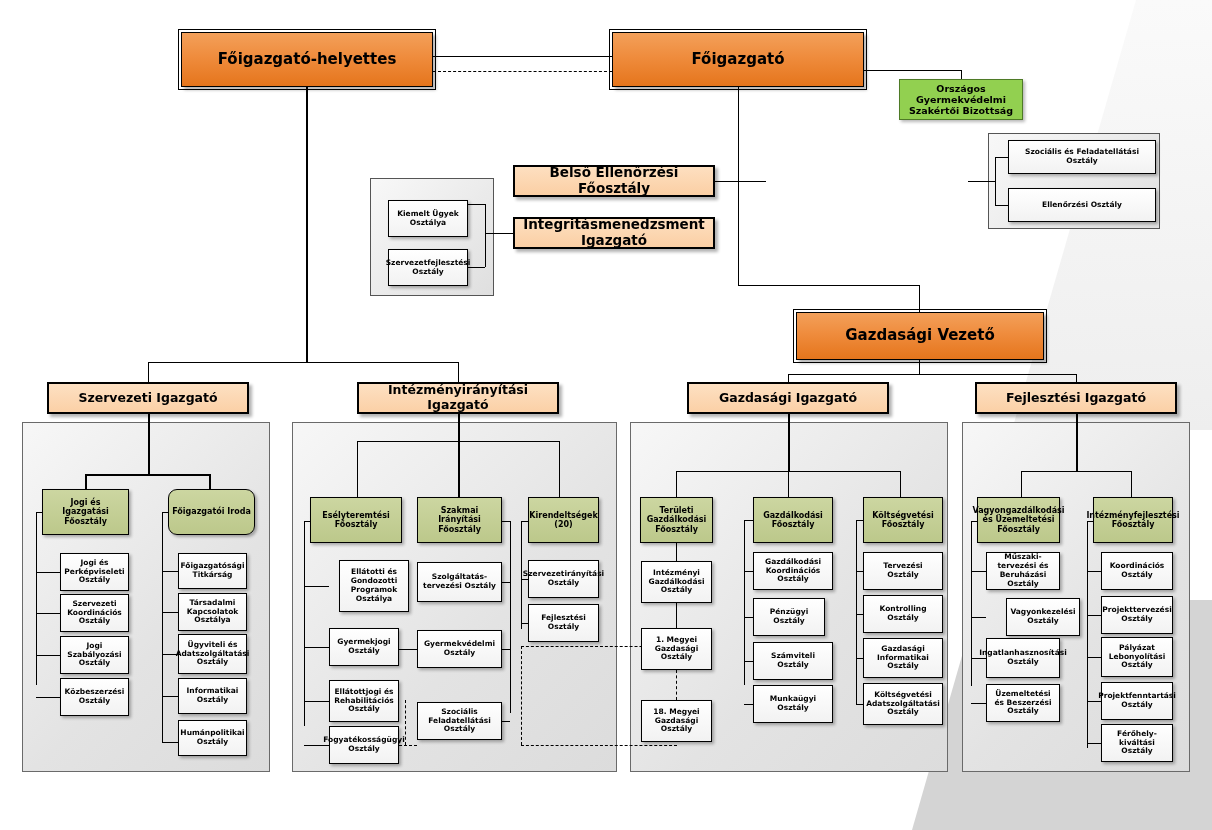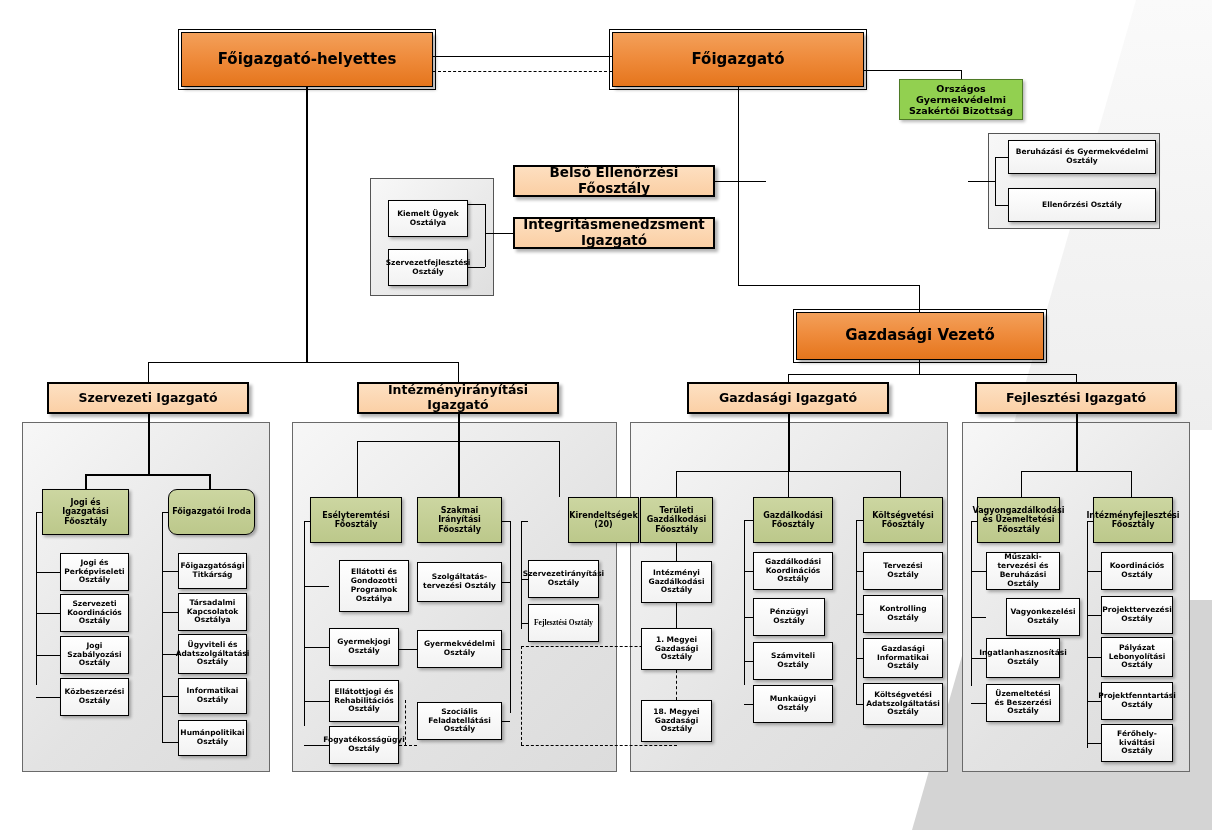--- a/index.html
+++ b/index.html
@@ -122,21 +122,21 @@
   <div class="dash-h" style="left:433px; top:71px; width:179px;"></div>
 
   <div class="box bright-green" style="left:899px; top:79px; width:124px; height:41px;">
     <span>Országos Gyermekvédelmi Szakértői Bizottság</span>
   </div>
   <div class="ln v" style="left:961px; top:70px; height:9px;"></div>
   <div class="ln h" style="left:864px; top:70px; width:98px;"></div>
 
   <div class="panel-sm" style="left:988px; top:133px; width:172px; height:96px;"></div>
   <div class="box white-box" style="left:1008px; top:140px; width:148px; height:34px; font-size:7.5px;">
-    <span>Beruházási és Gyermekvédelmi Osztály</span>
+    <span>Szociális és Feladatellátási Osztály</span>
   </div>
   <div class="box white-box" style="left:1008px; top:188px; width:148px; height:34px; font-size:7.5px;">
     <span>Ellenőrzési Osztály</span>
   </div>
   <div class="ln v" style="left:995px; top:157px; height:48px;"></div>
   <div class="ln h" style="left:995px; top:157px; width:13px;"></div>
   <div class="ln h" style="left:995px; top:205px; width:13px;"></div>
   <div class="ln h" style="left:968px; top:181px; width:27px;"></div>
 
 
@@ -255,21 +255,21 @@
   <div class="ln v" style="left:357px; top:441px; height:56px;"></div>
   <div class="ln v thick" style="left:458px; top:441px; height:56px;"></div>
   <div class="ln v" style="left:559px; top:441px; height:56px;"></div>
 
   <div class="box olive-green" style="left:310px; top:497px; width:92px; height:46px;">
     <span>Esélyteremtési Főosztály</span>
   </div>
   <div class="box olive-green" style="left:417px; top:497px; width:85px; height:46px;">
     <span>Szakmai Irányítási Főosztály</span>
   </div>
-  <div class="box olive-green" style="left:528px; top:497px; width:71px; height:46px;margin-left:40px;">
+  <div class="box olive-green" style="left:528px; top:497px; width:71px; height:46px;">
     <span>Kirendeltségek (20)</span>
   </div>
 
   <div class="ln v" style="left:304px; top:521px; height:205px;"></div>
   <div class="ln h" style="left:304px; top:521px; width:6px;"></div>
   <div class="box white-box" style="left:329px; top:560px; width:70px; height:52px;margin-left:10px;">
     <span>Ellátotti és Gondozotti Programok Osztálya</span>
   </div>
   <div class="ln h" style="left:304px; top:586px; width:25px;"></div>
   <div class="box white-box" style="left:329px; top:628px; width:70px; height:38px;">
@@ -303,21 +303,21 @@
   <div class="dash-v" style="left:405px; top:700px; height:45px;"></div>
   <div class="dash-h" style="left:399px; top:745px; width:18px;"></div>
   <div class="ln h" style="left:399px; top:649px; width:18px;"></div>
 
   <div class="ln v" style="left:521px; top:521px; height:108px;"></div>
   <div class="ln h" style="left:521px; top:521px; width:7px;"></div>
   <div class="box white-box" style="left:528px; top:560px; width:71px; height:38px;">
     <span>Szervezetirányítási Osztály</span>
   </div>
   <div class="ln h" style="left:521px; top:579px; width:7px;"></div>
-  <div class="box white-box" style="left:528px; top:604px; width:71px; height:38px;font-family:Liberation Serif, serif;">
+  <div class="box white-box" style="left:528px; top:604px; width:71px; height:38px;">
     <span>Fejlesztési Osztály</span>
   </div>
   <div class="ln h" style="left:521px; top:623px; width:7px;"></div>
 
   <div class="dash-v" style="left:521px; top:646px; height:99px;"></div>
   <div class="dash-h" style="left:521px; top:646px; width:156px;"></div>
   <div class="dash-h" style="left:521px; top:745px; width:156px;"></div>
 
   <div class="panel" style="left:630px; top:422px; width:318px; height:350px;"></div>
   <div class="ln v thick" style="left:788px; top:414px; height:57px;"></div>

